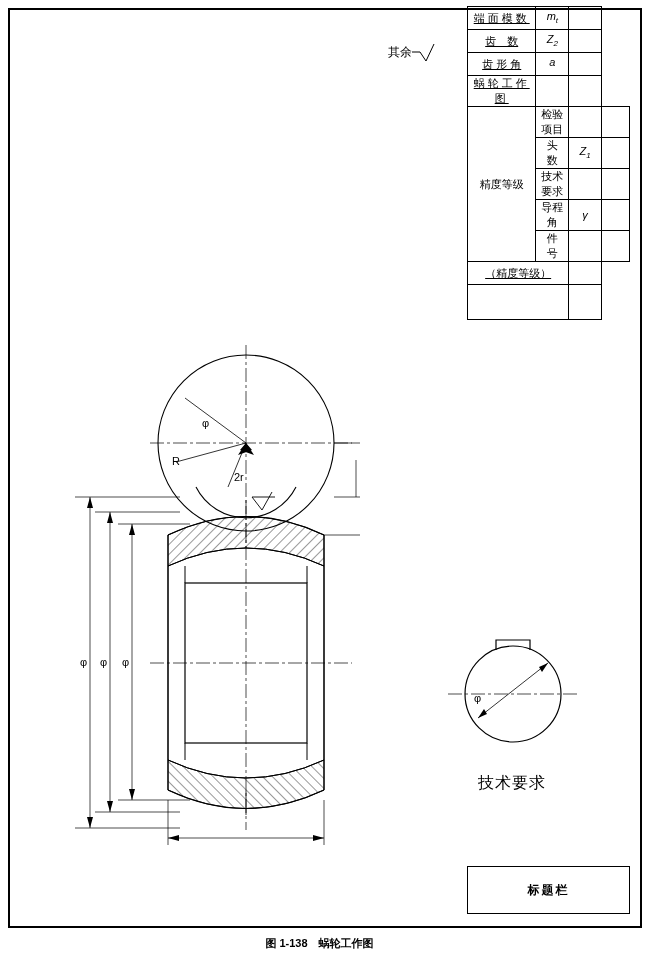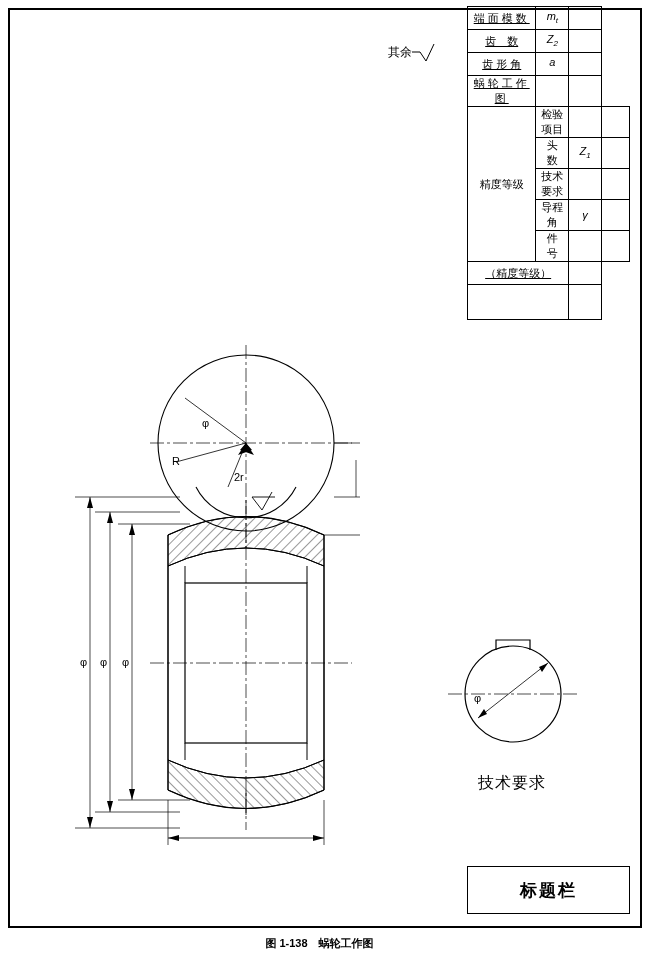--- a/index.html
+++ b/index.html
@@ -57,21 +57,21 @@
     position: absolute;
     left: 467px;
     top: 866px;
     width: 163px;
     height: 48px;
     border: 1.5px solid #000;
     box-sizing: border-box;
     display: flex;
     align-items: center;
     justify-content: center;
-    font-size: 17px;
+    font-size: 12px;
     font-weight: bold;
     letter-spacing: 2px;
   }
   
   .lbl {
     position: absolute;
     font-size: 11px;
     white-space: nowrap;
   }
   .lbl-qiyu { left: 388px; top: 44px; font-size: 12px; }

